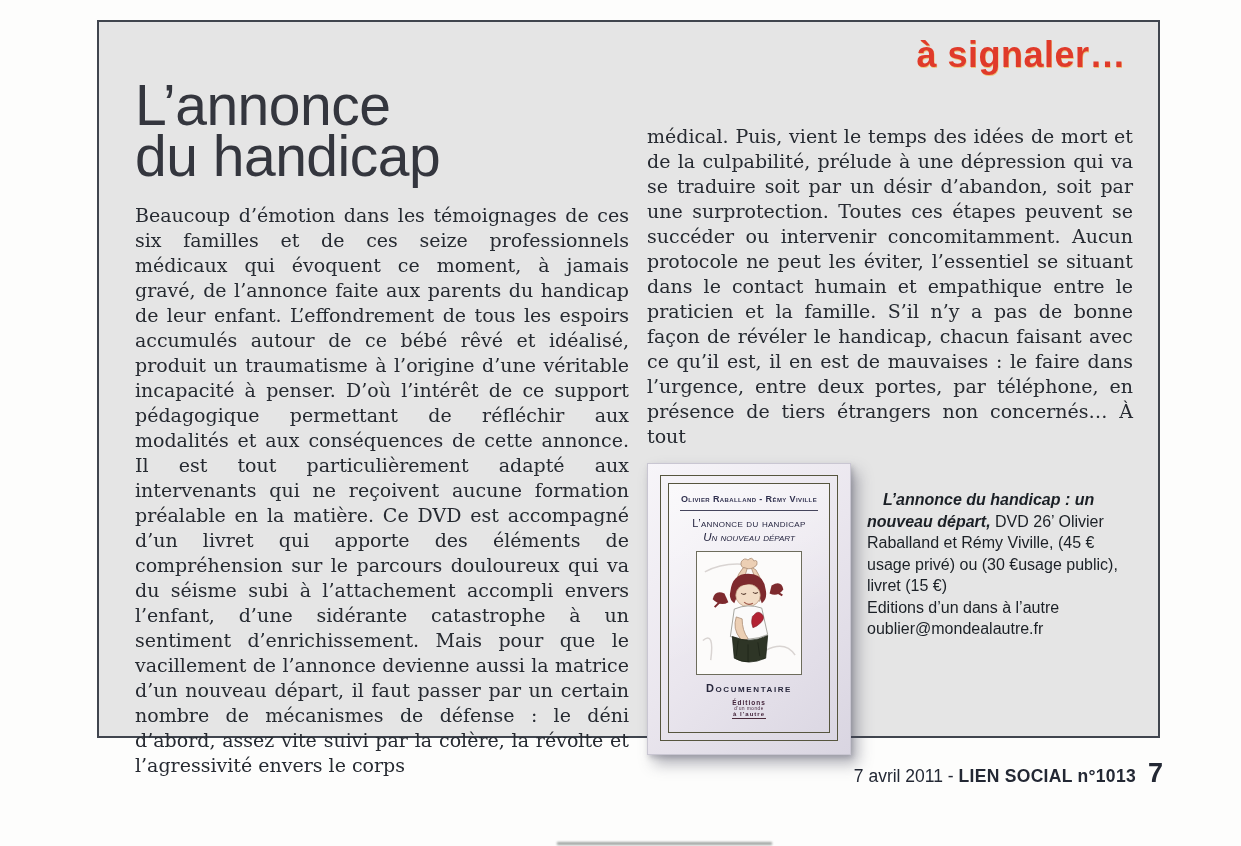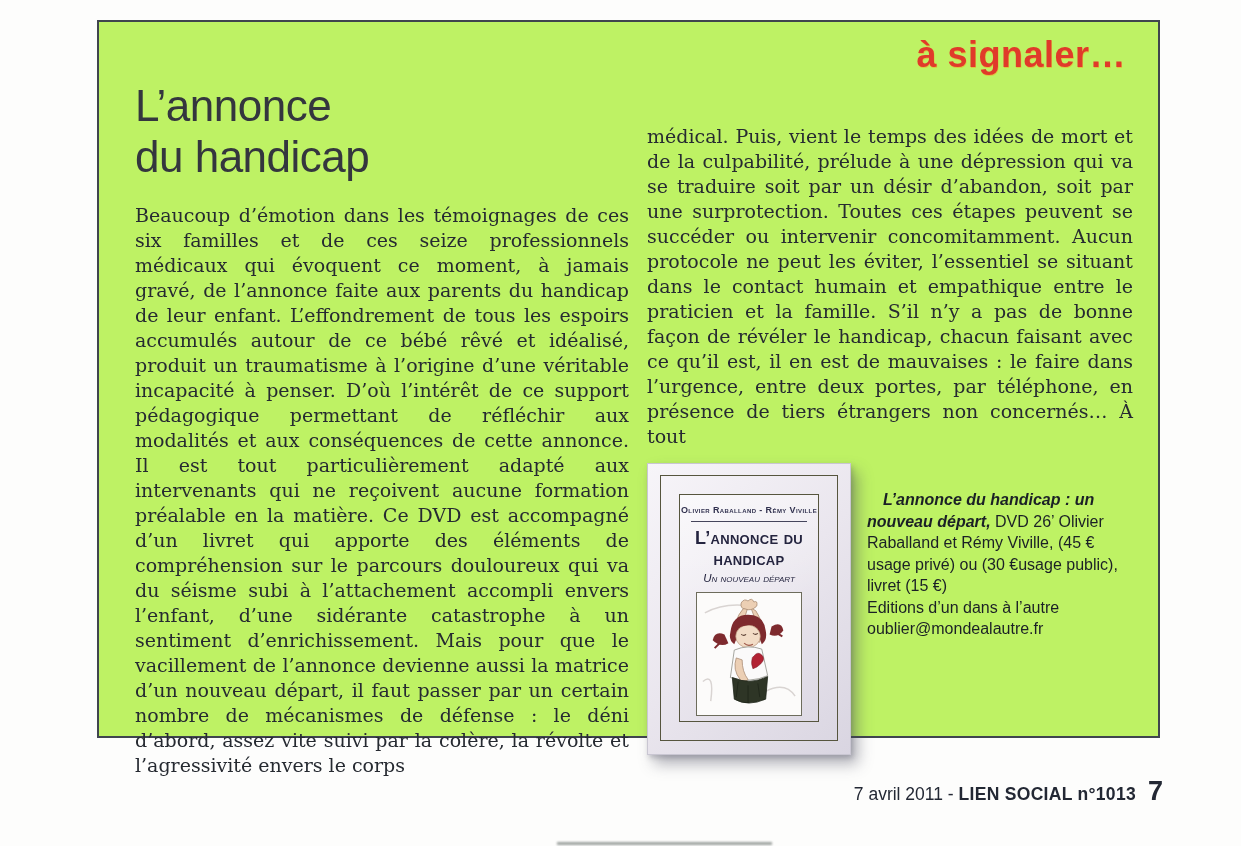--- a/index.html
+++ b/index.html
@@ -8,38 +8,38 @@
     background: #fdfdfc;
     font-family: "Liberation Sans", sans-serif;
     overflow: hidden;
   }
   .scan-page { position: relative; width: 1241px; height: 846px; }
 
   
   .content-box {
     position: absolute; left: 97px; top: 20px;
     width: 1063px; height: 718px;
-    background: #bef264;
+    background: #e5e5e5;
     border: 2px solid #40454e;
   }
 
   .section-label {
     position: absolute; top: 12px; right: 32px;
     font-size: 36px; font-weight: bold; letter-spacing: 0.5px;
     color: #e03a2a;
     text-shadow: 0.5px 0.5px 0 rgba(244,166,35,0.55);
   }
 
   
   .col-left {
     position: absolute; left: 36px; top: 58px; width: 494px;
   }
   .article-title {
     font-family: "Liberation Sans", sans-serif;
-    font-size: 44px; line-height: 51px; font-weight: 500;
+    font-size: 57px; line-height: 51px; font-weight: 500;
     letter-spacing: -0.5px; color: #34363e;
     margin-bottom: 21px;
   }
   .body-text {
     font-family: "DejaVu Serif", "Liberation Serif", serif;
     font-size: 19px; line-height: 25px;
     color: #262a31;
     text-align: justify;
     hyphens: auto; -webkit-hyphens: auto;
   }
@@ -57,35 +57,35 @@
   }
   .dvd-cover {
     position: relative;
     width: 204px; height: 292px;
     background: linear-gradient(135deg, #f7f5f9 0%, #eae6ee 50%, #d9d5e1 100%);
     border: 1px solid #c9c6d2;
     box-shadow: 7px 9px 14px rgba(70,70,90,0.40), 2px 3px 5px rgba(70,70,90,0.25);
   }
   .dvd-frame {
     position: absolute; left: 12px; right: 12px; top: 11px; bottom: 13px;
-    border: 1px solid #56553e; padding: 18px;
+    border: 1px solid #56553e; padding: 7px;
   }
   .dvd-frame-inner {
     height: 100%; border: 1px solid #56553e;
     text-align: center; overflow: hidden;
     background: linear-gradient(160deg, rgba(255,255,255,0.55), rgba(255,255,255,0) 60%);
   }
   .dvd-authors {
     margin-top: 10px;
     font-size: 9px; font-weight: bold; letter-spacing: 0.4px;
     font-variant-caps: small-caps; color: #31314f;
   }
   .dvd-rule { height: 1px; background: #45455c; margin: 6px 11px 6px; }
   .dvd-title {
-    font-size: 18px; font-weight: bold; letter-spacing: 0.3px;
+    font-size: 11px; font-weight: normal; letter-spacing: 0.3px;
     font-variant-caps: small-caps; color: #24243f;
   }
   .dvd-subtitle {
     font-size: 11.5px; font-weight: normal; font-style: italic;
     font-variant-caps: small-caps; color: #24243f; margin-top: 2px;
   }
   .dvd-art {
     width: 106px; height: 124px; margin: 8px auto 7px;
     border: 1px solid #6d6c5c; background: #fcfbfa;
   }
@@ -103,21 +103,21 @@
   .caption {
     margin-top: 40px;
     font-size: 16px; line-height: 21.5px;
     color: #1b2026;
     overflow: visible;
   }
   .caption-title { font-weight: bold; font-style: italic; margin-left: 16px; }
 
   
   .page-footer {
-    position: absolute; top: 776px; right: 78px;
+    position: absolute; top: 758px; right: 78px;
     display: flex; align-items: baseline;
     color: #232834; font-size: 17.5px;
   }
   .footer-mag { font-weight: bold; letter-spacing: 0.3px; white-space: pre; }
   .footer-date { white-space: pre; }
   .footer-pagenum { font-weight: bold; font-size: 27px; margin-left: 12px; }
 
   .scan-smudge {
     position: absolute; left: 557px; bottom: 1px;
     width: 215px; height: 3px;

